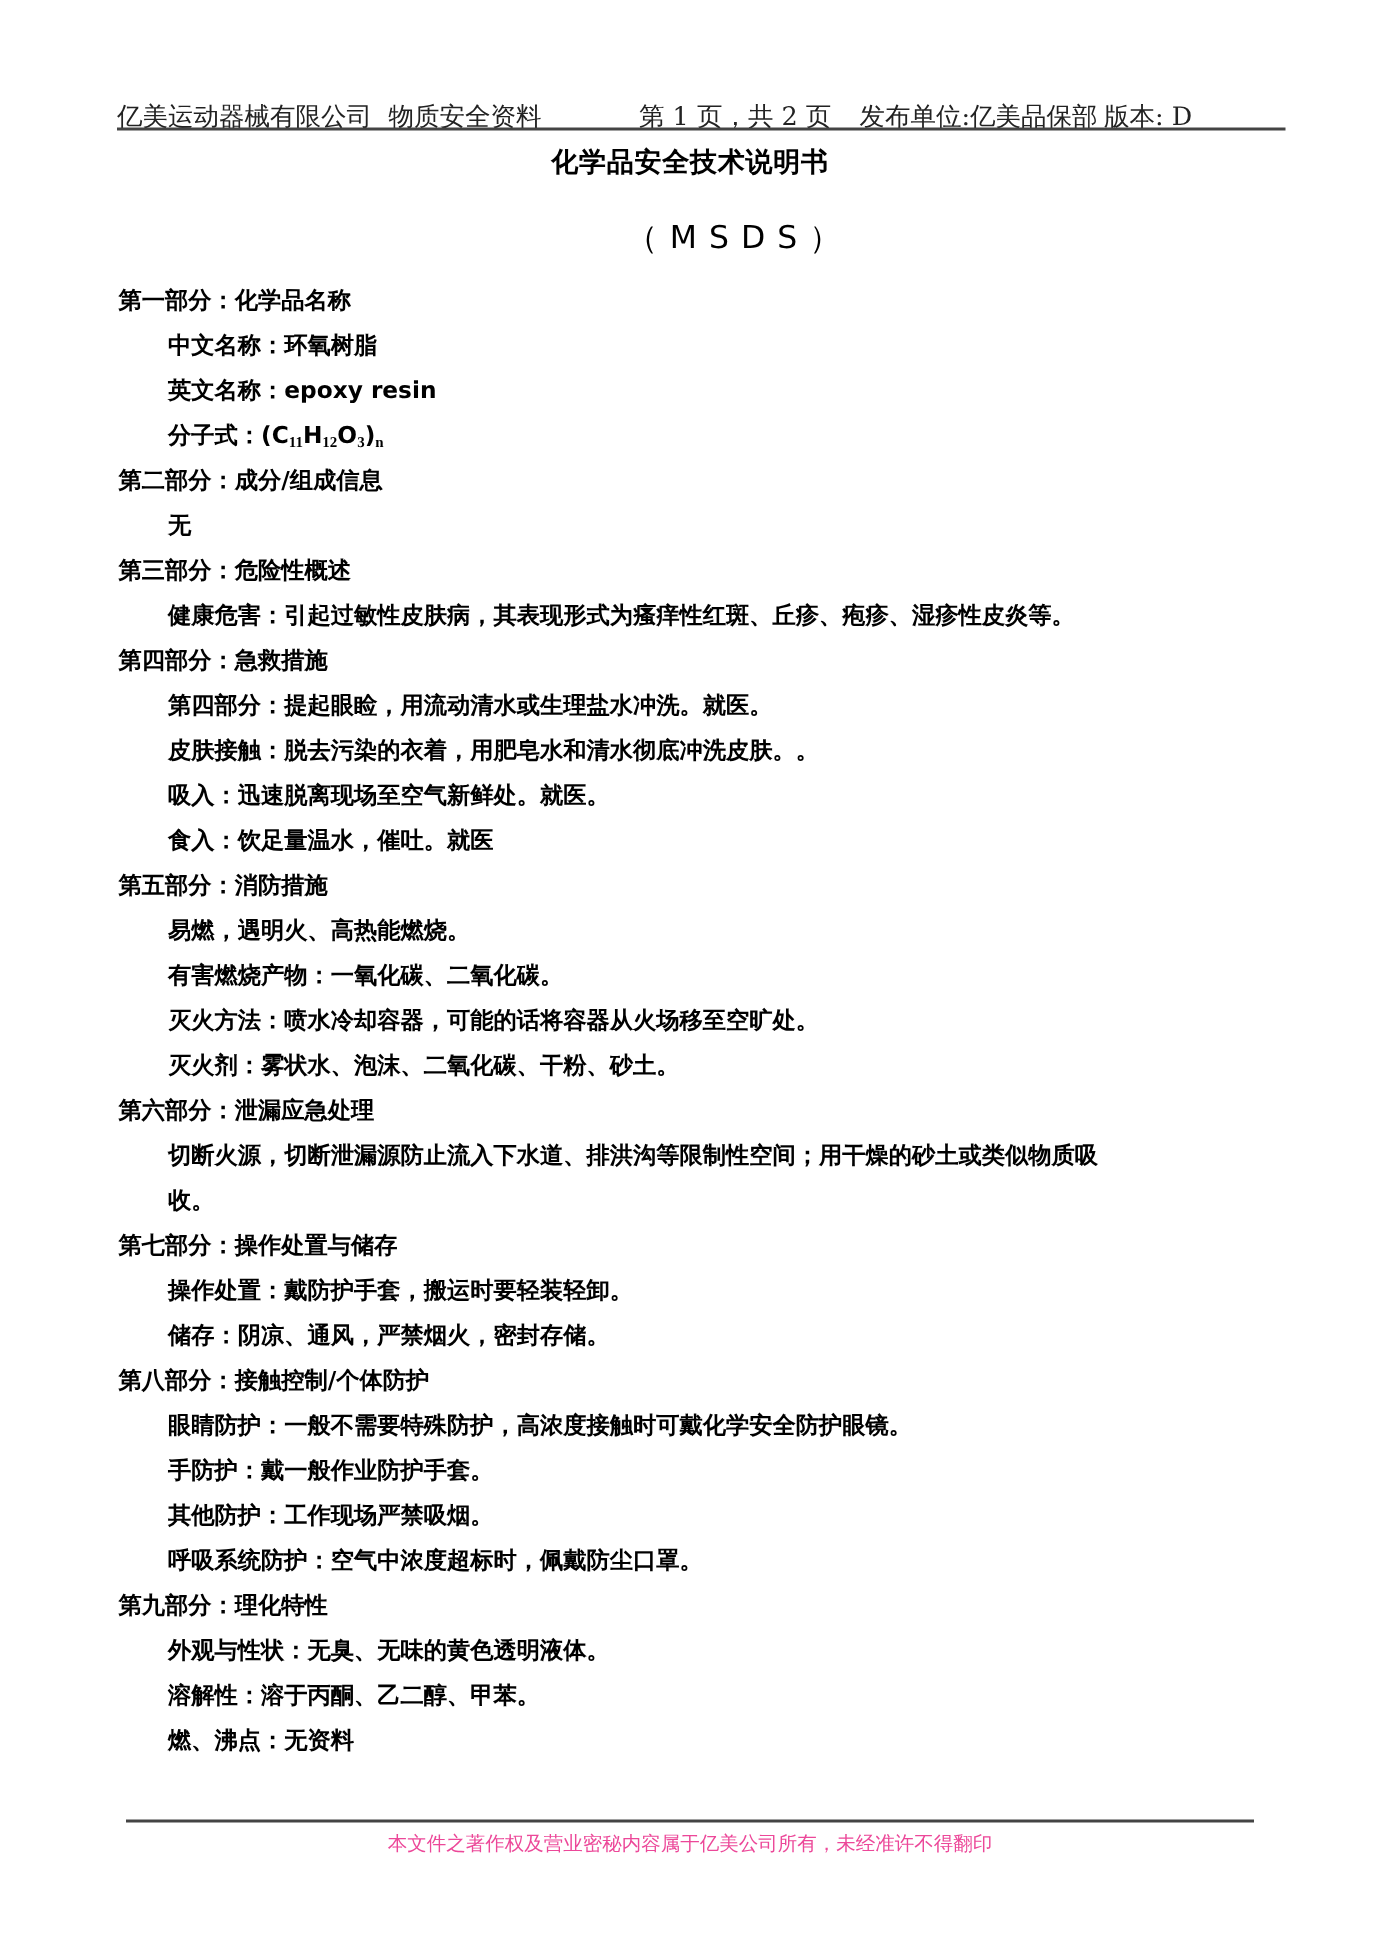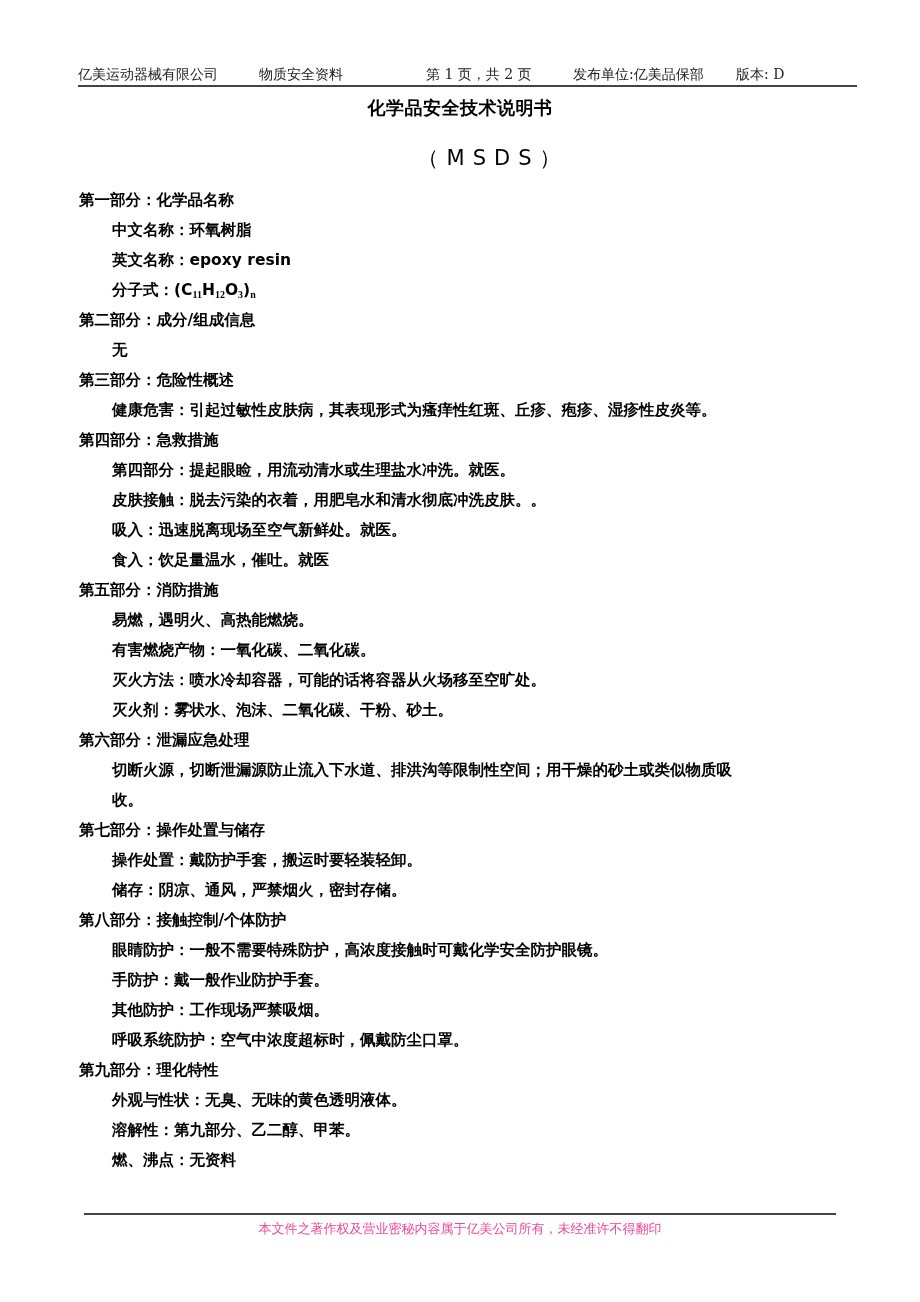--- a/index.html
+++ b/index.html
@@ -15,21 +15,21 @@
       color: #000;
       font-family: "DejaVu Sans", "Liberation Sans", sans-serif;
     }
     .page-header {
       position: absolute;
       left: 78px;
       top: 62px;
       width: 779px;
       height: 24px;
       font-family: "DejaVu Serif", "Liberation Serif", serif;
-      font-size: 14px;
+      font-size: 17px;
       color: #222;
     }
     .page-header span {
       position: absolute;
       top: 4px;
       white-space: nowrap;
     }
     .hdr-rule {
       position: absolute;
       left: 78px;
@@ -145,18 +145,18 @@
   <div class="line item">储存：阴凉、通风，严禁烟火，密封存储。</div>
 
   <div class="line sec">第八部分：接触控制/个体防护</div>
   <div class="line item">眼睛防护：一般不需要特殊防护，高浓度接触时可戴化学安全防护眼镜。</div>
   <div class="line item">手防护：戴一般作业防护手套。</div>
   <div class="line item">其他防护：工作现场严禁吸烟。</div>
   <div class="line item">呼吸系统防护：空气中浓度超标时，佩戴防尘口罩。</div>
 
   <div class="line sec">第九部分：理化特性</div>
   <div class="line item">外观与性状：无臭、无味的黄色透明液体。</div>
-  <div class="line item">溶解性：第九部分、乙二醇、甲苯。</div>
+  <div class="line item">溶解性：溶于丙酮、乙二醇、甲苯。</div>
   <div class="line item">燃、沸点：无资料</div>
 </div>
 
 <div class="ftr-rule"></div>
 <div class="page-footer">本文件之著作权及营业密秘内容属于亿美公司所有，未经准许不得翻印</div>
 
 </body></html>

